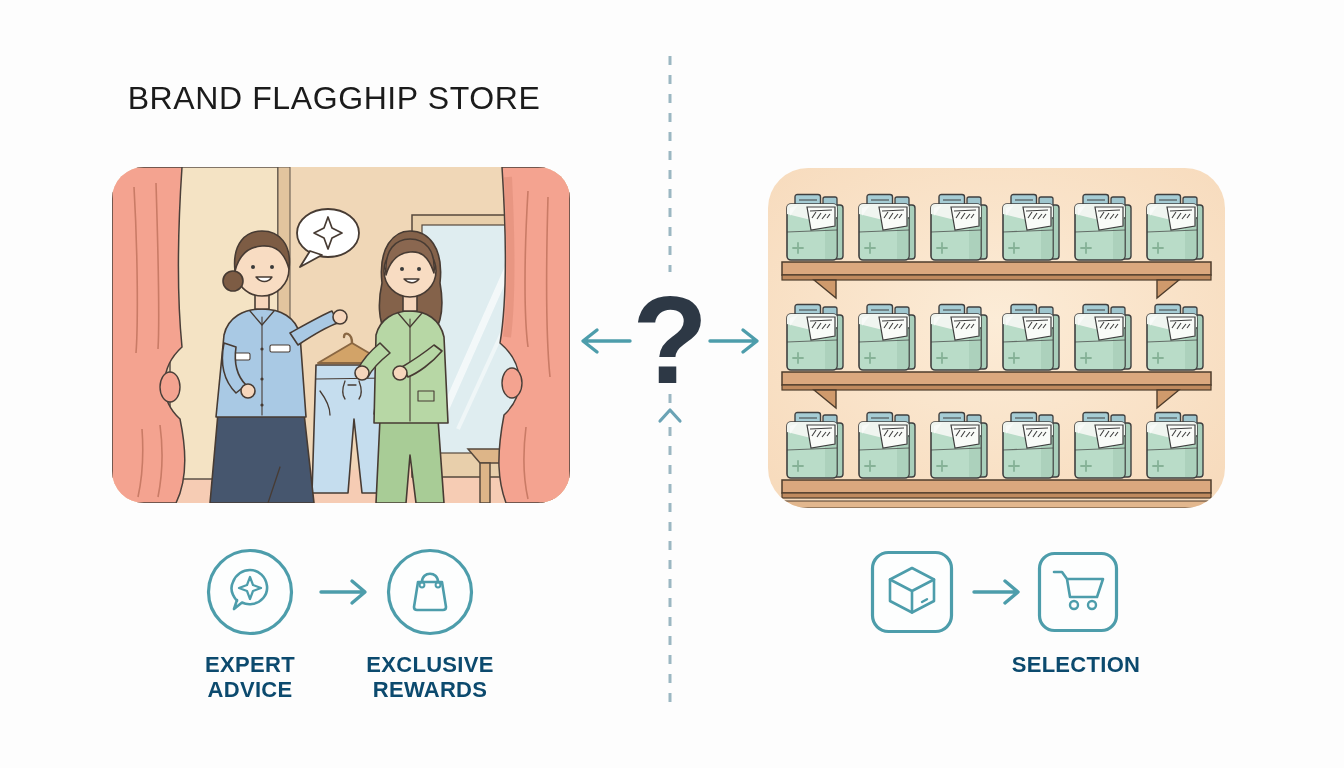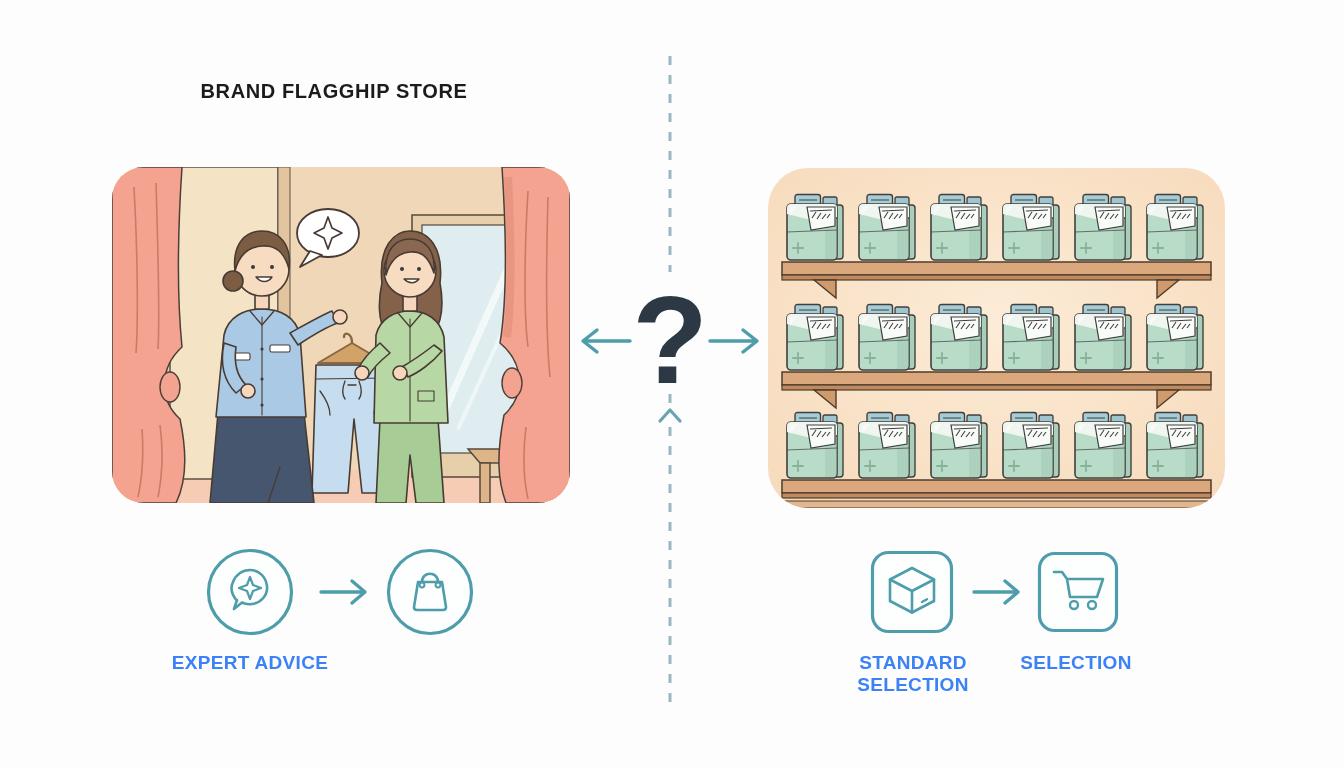--- a/index.html
+++ b/index.html
@@ -4,40 +4,40 @@
 <style>
   html,body{margin:0;padding:0;}
   body{
     width:1344px;height:768px;position:relative;overflow:hidden;
     background:#fdfdfd;
     font-family:"Liberation Sans",sans-serif;
   }
   .stage{position:absolute;inset:0;}
   .title{
     position:absolute;top:80px;transform:translateX(-50%);
-    font-size:20px;font-weight:bold;letter-spacing:.6px;
+    font-size:32px;font-weight:normal;letter-spacing:.6px;
     color:#1b1b1b;white-space:nowrap;
   }
   .title-left{left:334px;}
   .title-right{left:987px;}
   .card{position:absolute;overflow:hidden;}
   .card-left{left:112px;top:167px;width:458px;height:336px;border-radius:32px;}
   .card-right{left:768px;top:168px;width:457px;height:340px;border-radius:40px;}
   .card svg{display:block;}
   .overlay{position:absolute;left:0;top:0;pointer-events:none;}
   .dash{stroke:#9bb7c2;stroke-width:3;stroke-dasharray:9 10;fill:none;}
   .chev{stroke:#6ba3b5;stroke-width:3.2;fill:none;stroke-linecap:round;stroke-linejoin:round;}
   .arr{stroke:#4d9dab;stroke-width:3.4;fill:none;stroke-linecap:round;stroke-linejoin:round;}
   .qtext{font-family:"Liberation Sans",sans-serif;font-weight:bold;}
   .icon{position:absolute;}
   .icon-stroke{stroke:#4d9dab;fill:none;stroke-linecap:round;stroke-linejoin:round;}
   .benefit-label{
     position:absolute;top:652px;width:170px;margin-left:-85px;
-    text-align:center;font-size:19px;font-weight:bold;line-height:1.14;
-    color:#3b82f6;letter-spacing:.3px;
+    text-align:center;font-size:22px;font-weight:bold;line-height:1.14;
+    color:#0c4a6e;letter-spacing:.3px;
   }
   .lbl-1{left:250px;}
   .lbl-2{left:430px;}
   .lbl-3{left:913px;}
   .lbl-4{left:1076px;}
 </style>
 </head>
 <body>
 
 <div class="stage">
@@ -227,32 +227,32 @@
     <path class="arr" d="M3,17 L46,17 M34,6 L47,17 L34,28"></path>
   </svg>
   <svg class="icon" style="left:385px;top:547px" width="90" height="90" viewBox="0 0 90 90">
     <circle cx="45" cy="45" r="41.5" fill="#fdfefe" stroke="#4d9dab" stroke-width="3.2"></circle>
     <path class="icon-stroke" stroke-width="2.6" d="M33,35 L57,35 L61,60 Q61,63 58,63 L32,63 Q29,63 29,60 Z"></path>
     <path class="icon-stroke" stroke-width="2.6" d="M37,35 C37,24 53,24 53,35"></path>
     <circle class="icon-stroke" cx="37" cy="38" r="2.4" stroke-width="2"></circle>
     <circle class="icon-stroke" cx="53" cy="38" r="2.4" stroke-width="2"></circle>
   </svg>
   <div class="benefit-label lbl-1">EXPERT ADVICE</div>
+  <div class="benefit-label lbl-2">EXCLUSIVE REWARDS</div>
 
   <svg class="icon" style="left:869px;top:549px" width="86" height="86" viewBox="0 0 86 86">
     <rect x="3.5" y="3.5" width="79" height="79" rx="16" fill="#fdfefe" stroke="#4d9dab" stroke-width="3.2"></rect>
     <path class="icon-stroke" stroke-width="2.6" d="M43,19 L65,30.5 L65,52 L43,63.5 L21,52 L21,30.5 Z"></path>
     <path class="icon-stroke" stroke-width="2.6" d="M21,30.5 L43,42 L65,30.5 M43,42 L43,63.5"></path>
     <path class="icon-stroke" stroke-width="2.4" d="M53,53 L58,50.2"></path>
   </svg>
   <svg class="icon" style="left:971px;top:575px" width="52" height="34" viewBox="0 0 52 34">
     <path class="arr" d="M3,17 L46,17 M34,6 L47,17 L34,28"></path>
   </svg>
   <svg class="icon" style="left:1036px;top:550px" width="84" height="84" viewBox="0 0 84 84">
     <rect x="3.5" y="3.5" width="77" height="77" rx="15" fill="#fdfefe" stroke="#4d9dab" stroke-width="3.2"></rect>
     <path class="icon-stroke" stroke-width="2.6" d="M18,22 L26,22 L31,29 L67,29 L61,47 L34,47 L31,29"></path>
     <circle class="icon-stroke" cx="38" cy="55" r="4" stroke-width="2.4"></circle>
     <circle class="icon-stroke" cx="56" cy="55" r="4" stroke-width="2.4"></circle>
   </svg>
-  <div class="benefit-label lbl-3">STANDARD SELECTION</div>
   <div class="benefit-label lbl-4">SELECTION</div>
 
 </div>
 
 </body></html>

